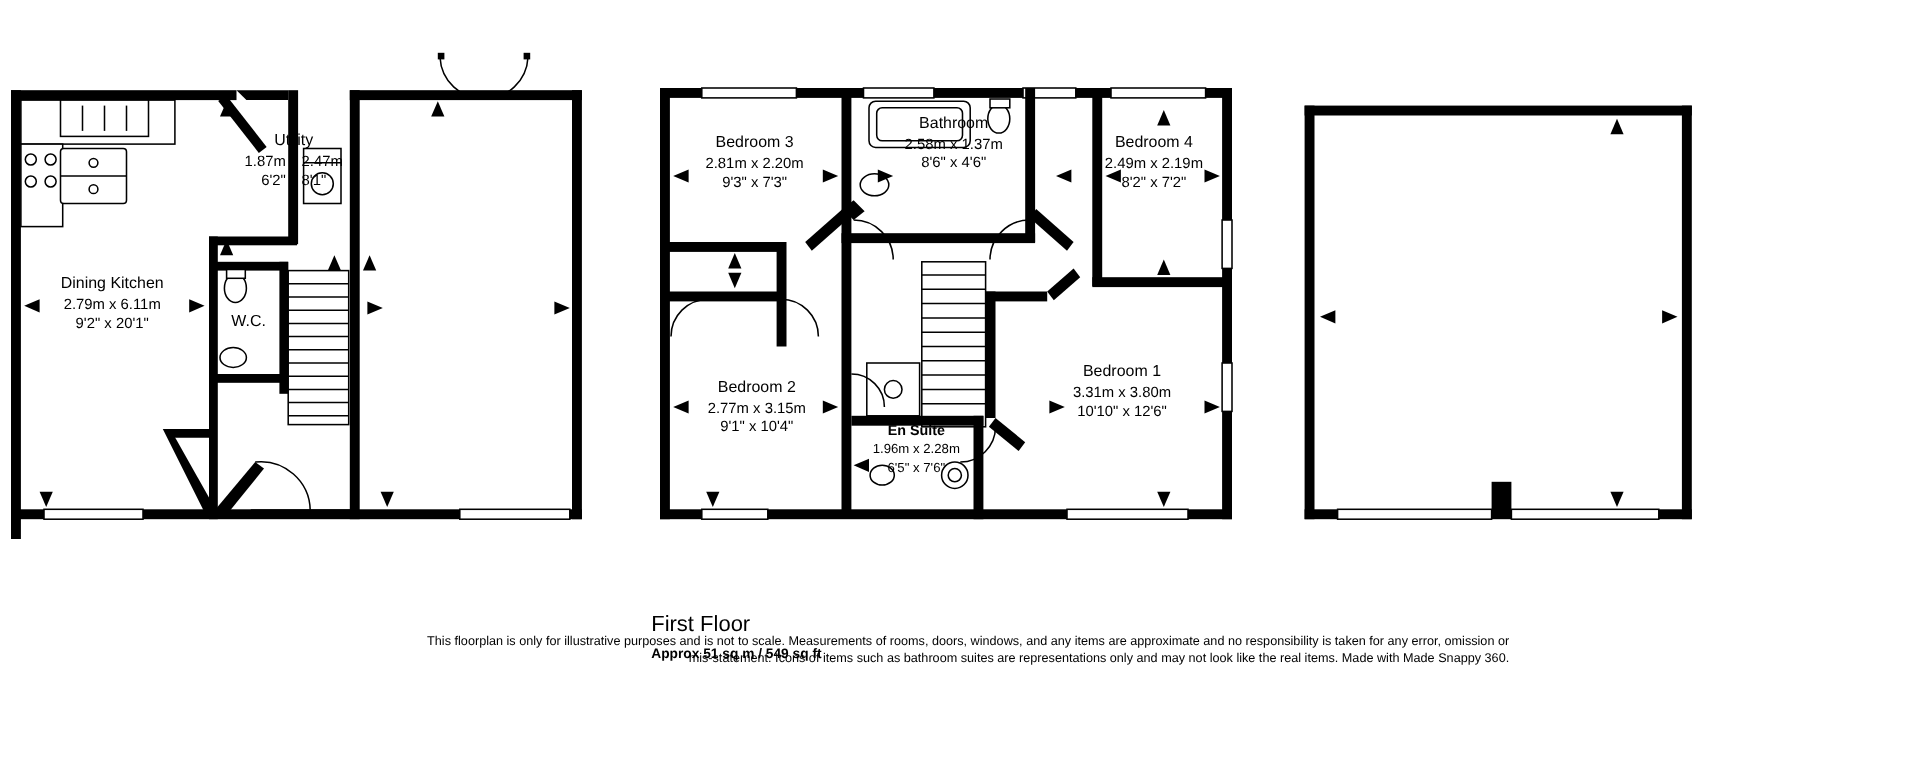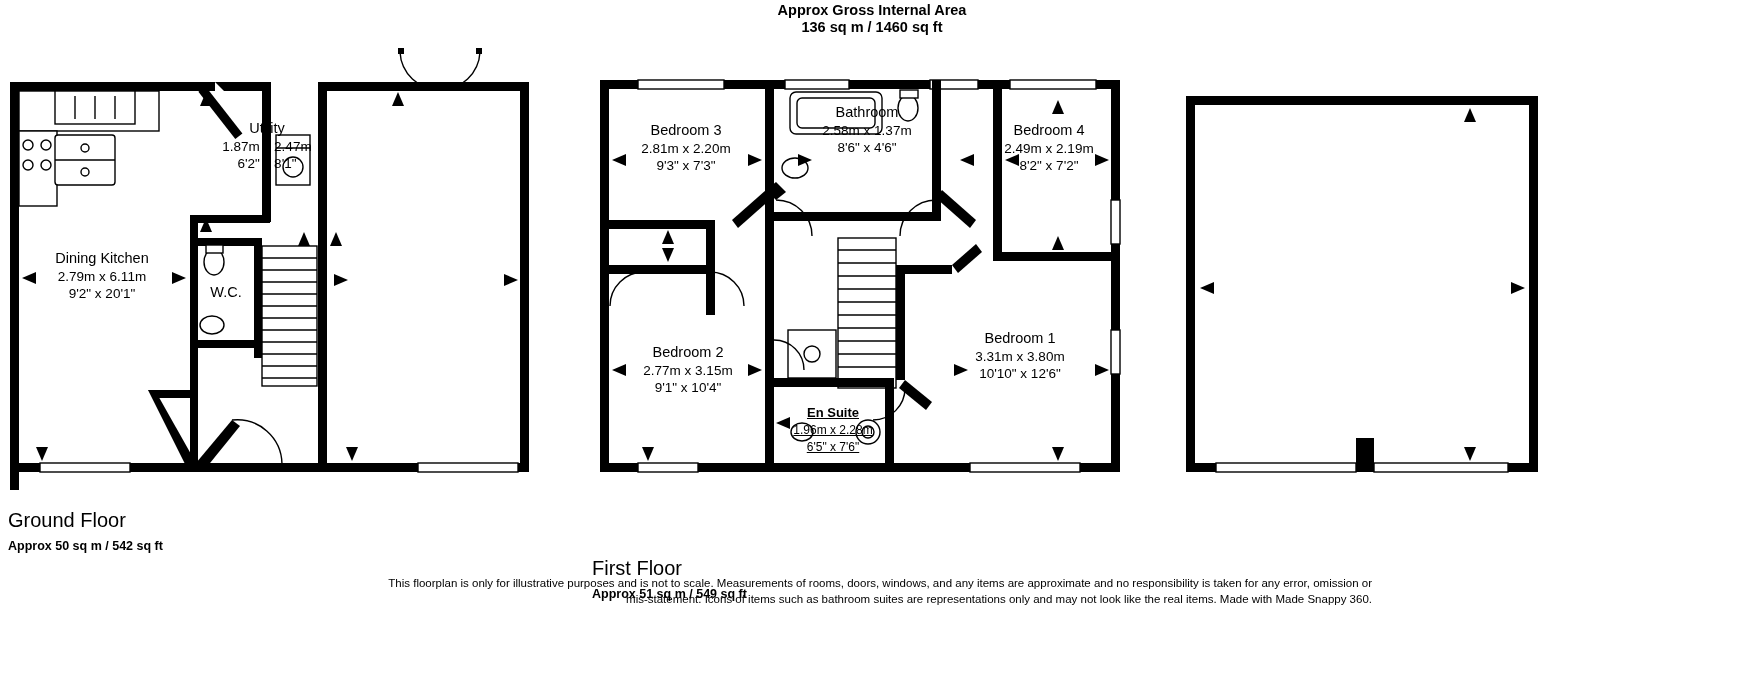--- a/index.html
+++ b/index.html
@@ -29,24 +29,20 @@
   svg{display:block;}
   .wall{fill:#000;}
   .thin{stroke:#000;stroke-width:1.4;fill:none;}
   .arrow{fill:#000;}
 </style>
 </head>
 <body>
 
 <div class="stage">
 
-  <div class="abs" id="header">
-    <div class="l1">Approx Gross Internal Area</div>
-    <div class="l2">136 sq m / 1460 sq ft</div>
-  </div>
 
   <div class="abs" style="left:0px;top:40px;">
     <svg width="600" height="450" viewBox="0 0 600 450">
 
       <rect class="wall" x="10" y="42" width="9" height="490"></rect>
 
       <rect class="wall" x="10" y="42" width="205" height="9"></rect>
 
       <rect class="wall" x="318" y="42" width="211" height="9"></rect>
 
@@ -156,24 +152,20 @@
   </div>
   <div class="room" style="left:27px;top:250px;width:150px;">
     <div class="nm">Dining Kitchen</div>
     <div class="dm">2.79m x 6.11m</div>
     <div class="dm">9'2" x 20'1"</div>
   </div>
   <div class="room" style="left:184px;top:284px;width:84px;">
     <div class="nm">W.C.</div>
   </div>
 
-  <div class="abs" style="left:8px;top:508px;">
-    <div class="floor-title">Ground Floor</div>
-    <div class="floor-sub" style="margin-top:6px;">Approx 50 sq m / 542 sq ft</div>
-  </div>
 
   <div class="abs" style="left:580px;top:40px;">
     <svg width="600" height="450" viewBox="0 0 600 450">
 
       <rect class="wall" x="20" y="40" width="9" height="392"></rect>
       <rect class="wall" x="20" y="40" width="520" height="9"></rect>
       <rect class="wall" x="531" y="40" width="9" height="392"></rect>
       <rect class="wall" x="20" y="423" width="520" height="9"></rect>
 
       <g class="thin">
@@ -297,21 +289,21 @@
   <div class="room" style="left:614px;top:344px;width:148px;">
     <div class="nm">Bedroom 2</div>
     <div class="dm">2.77m x 3.15m</div>
     <div class="dm">9'1" x 10'4"</div>
   </div>
   <div class="room" style="left:946px;top:330px;width:148px;">
     <div class="nm">Bedroom 1</div>
     <div class="dm">3.31m x 3.80m</div>
     <div class="dm">10'10" x 12'6"</div>
   </div>
-  <div class="room small" style="left:772px;top:404px;width:122px;text-decoration:underline;">
+  <div class="room small" style="left:772px;top:382px;width:122px;">
     <div class="nm">En Suite</div>
     <div class="dm">1.96m x 2.28m</div>
     <div class="dm">6'5" x 7'6"</div>
   </div>
 
   <div class="abs" style="left:592px;top:508px;margin-top:48px;">
     <div class="floor-title">First Floor</div>
     <div class="floor-sub" style="margin-top:6px;">Approx 51 sq m / 549 sq ft</div>
   </div>
 

